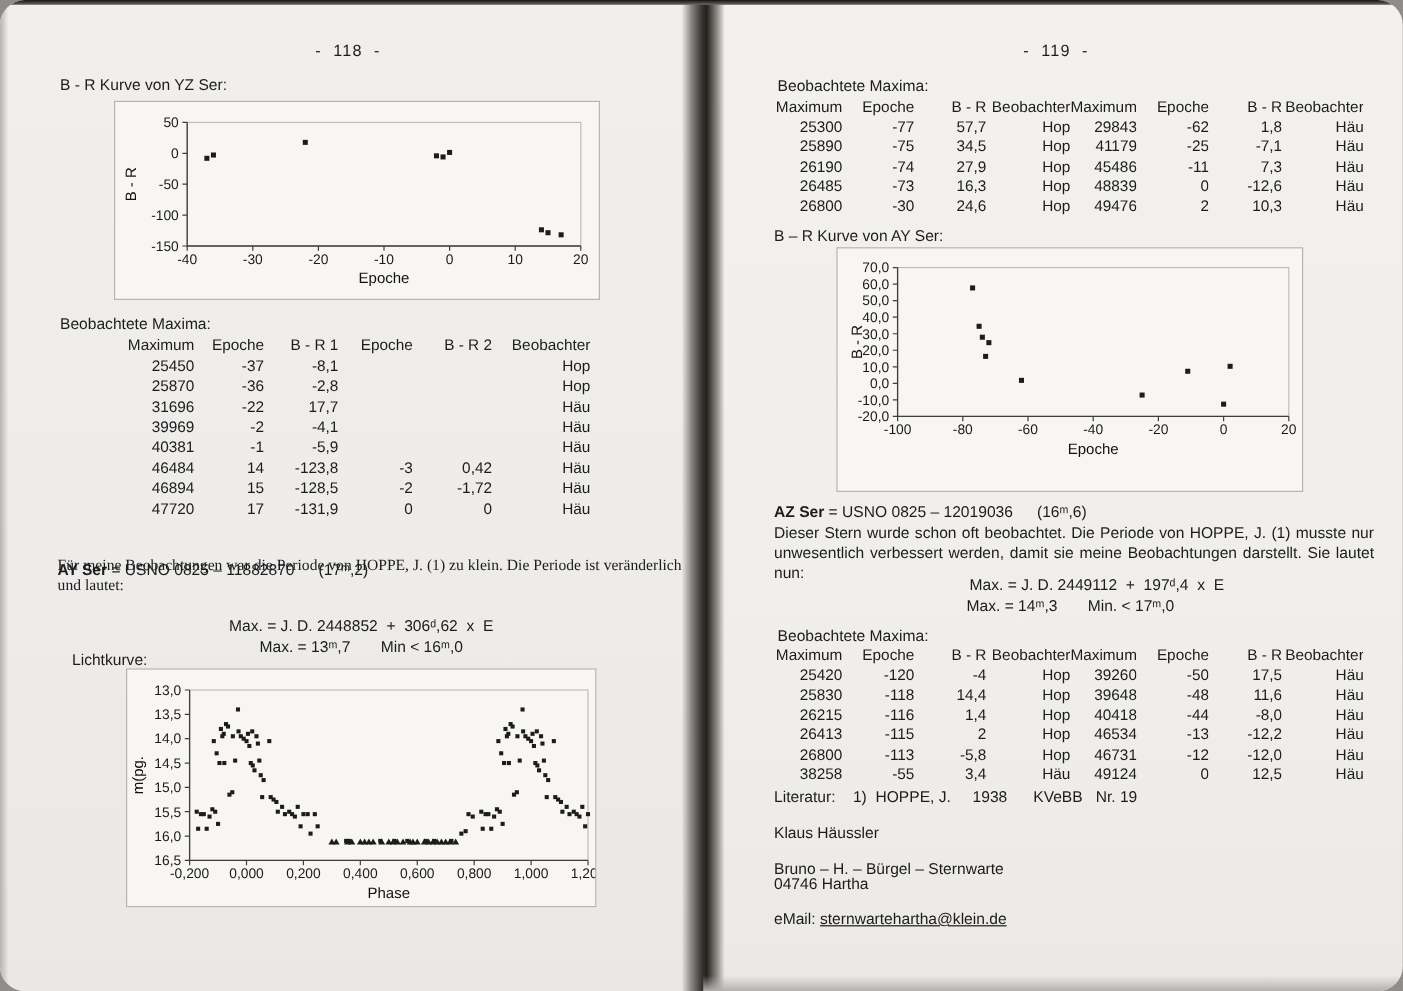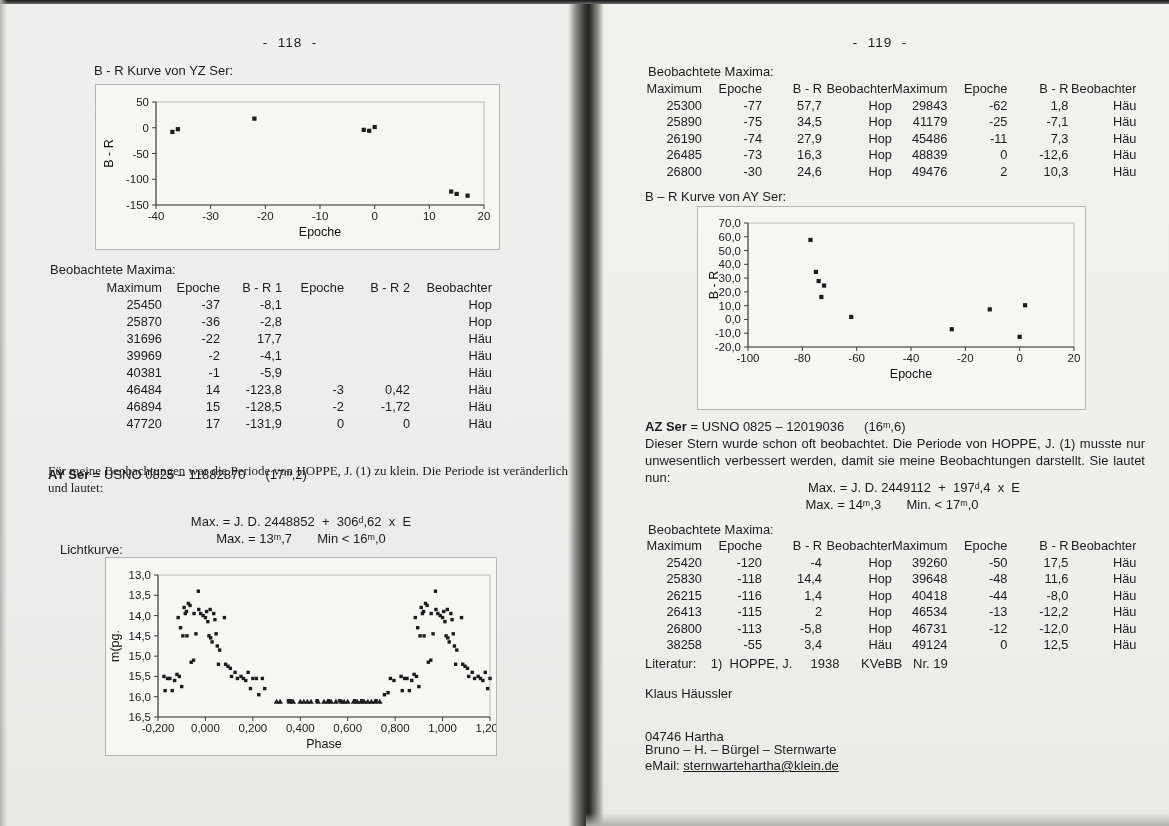--- a/index.html
+++ b/index.html
@@ -1,18 +1,18 @@
 <!DOCTYPE html>
 <html><head>
 <meta charset="utf-8">
 <style>
   html,body{margin:0;padding:0;background:#8f8d8a;}
   .scan{position:relative;width:1169px;height:826px;overflow:hidden;
         background:#c9c7c3;font-family:"Liberation Sans","DejaVu Sans",sans-serif;
-        color:#1c1c1c;}
+        color:#1c1c1c;border-radius:21px;}
   .page{position:absolute;top:0;bottom:0;}
   .page-left{left:0;width:578px;background:linear-gradient(180deg,#f0efed 0%,#edecea 60%,#eae8e5 100%);}
   .page-right{left:592px;right:0;background:linear-gradient(180deg,#f2f1ee 0%,#efeeeb 70%,#ebe9e6 100%);}
   .gutter{position:absolute;left:568px;top:0;bottom:0;width:36px;
         background:linear-gradient(90deg,rgba(140,138,134,0) 0%,#8a8884 22%,#3a3834 46%,#23211d 58%,#97948f 84%,rgba(200,198,194,0) 100%);}
   .edge-top{position:absolute;top:0;left:0;right:0;height:4px;background:linear-gradient(180deg,#151515,#6b6967);}
   .edge-left{position:absolute;top:0;bottom:0;left:0;width:7px;background:linear-gradient(90deg,#b6b4b0,rgba(182,180,176,0));}
   .edge-bottom{position:absolute;left:586px;right:0;bottom:0;height:13px;background:linear-gradient(180deg,rgba(185,183,179,0),#b3b1ad);}
   .txt{position:absolute;font-size:13px;line-height:17px;white-space:pre;}
   .pagenum{position:absolute;font-size:13.5px;letter-spacing:1px;text-align:center;white-space:pre;}
@@ -31,21 +31,21 @@
   svg{display:block;font-family:"Liberation Sans","DejaVu Sans",sans-serif;}
 </style>
 </head>
 <body>
 
 <div class="scan">
 
   <div class="page page-left">
     <div class="pagenum" style="left:220px;top:35px;width:140px;">-  118  -</div>
 
-    <div class="txt" style="left:50px;top:62px;margin-left:44px;">B - R Kurve von YZ Ser:</div>
+    <div class="txt" style="left:50px;top:62px;">B - R Kurve von YZ Ser:</div>
 
     <div class="chartbox" style="left:95px;top:84px;width:403px;height:164px;">
         <svg width="403" height="164">
           <g>
             <rect x="60" y="17" width="328" height="103" fill="none" stroke="#b9b7b2" stroke-width="0.9"></rect>
             <path d="M 60 17 V 120 H 388" fill="none" stroke="#3e3e3e" stroke-width="1.1"></path>
             <line x1="60" y1="120" x2="60" y2="124" stroke="#3e3e3e" stroke-width="1"></line>
             <text x="60" y="135" text-anchor="middle" font-size="11.5" fill="#1a1a1a">-40</text>
             <line x1="114.66666666666666" y1="120" x2="114.66666666666666" y2="124" stroke="#3e3e3e" stroke-width="1"></line>
             <text x="114.66666666666666" y="135" text-anchor="middle" font-size="11.5" fill="#1a1a1a">-30</text>
@@ -609,21 +609,21 @@
           <td class="cr">12,5</td>
           <td class="cl">Häu</td>
         </tr>
       </tbody>
     </table>
 
   <div class="txt" style="left:645px;top:655px;">Literatur:    1)  HOPPE, J.     1938      KVeBB   Nr. 19</div>
 
   <div class="txt" style="left:645px;top:685px;">Klaus Häussler</div>
 
-  <div class="txt" style="left:645px;top:741px;">Bruno – H. – Bürgel – Sternwarte</div>
+  <div class="txt" style="left:645px;top:715px;">Bruno – H. – Bürgel – Sternwarte</div>
   <div class="txt" style="left:645px;top:728px;">04746 Hartha</div>
 
   <div class="txt" style="left:645px;top:757px;"><span>eMail: </span><span class="email-link">sternwartehartha@klein.de</span></div>
 
   <div class="gutter"></div>
   <div class="edge-top"></div>
   <div class="edge-left"></div>
   <div class="edge-bottom"></div>
 </div>
 

